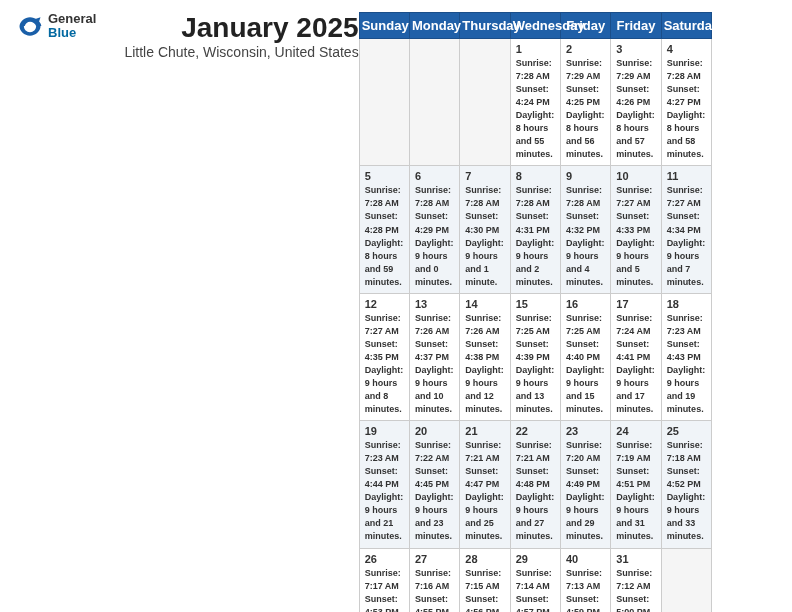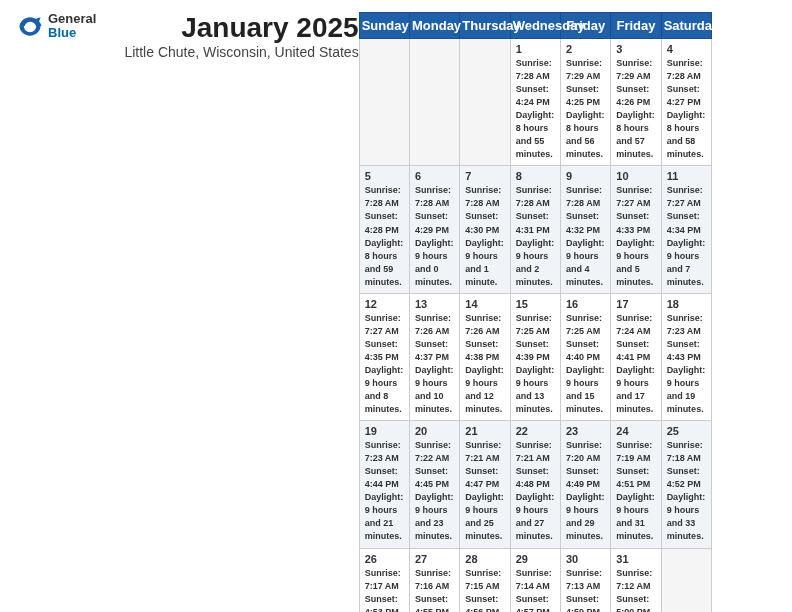--- a/index.html
+++ b/index.html
@@ -257,21 +257,21 @@
           </td>
           <td>
             <span class="day-num">28</span>
             <div class="day-info">Sunrise: 7:15 AM<br>Sunset: 4:56 PM<br>Daylight: 9 hours and 40 minutes.</div>
           </td>
           <td>
             <span class="day-num">29</span>
             <div class="day-info">Sunrise: 7:14 AM<br>Sunset: 4:57 PM<br>Daylight: 9 hours and 43 minutes.</div>
           </td>
           <td>
-            <span class="day-num">30</span>
+            <span class="day-num">40</span>
             <div class="day-info">Sunrise: 7:13 AM<br>Sunset: 4:59 PM<br>Daylight: 9 hours and 45 minutes.</div>
           </td>
           <td>
             <span class="day-num">31</span>
             <div class="day-info">Sunrise: 7:12 AM<br>Sunset: 5:00 PM<br>Daylight: 9 hours and 48 minutes.</div>
           </td>
           <td class="empty"></td>
         </tr>
       </tbody>
   </table>

